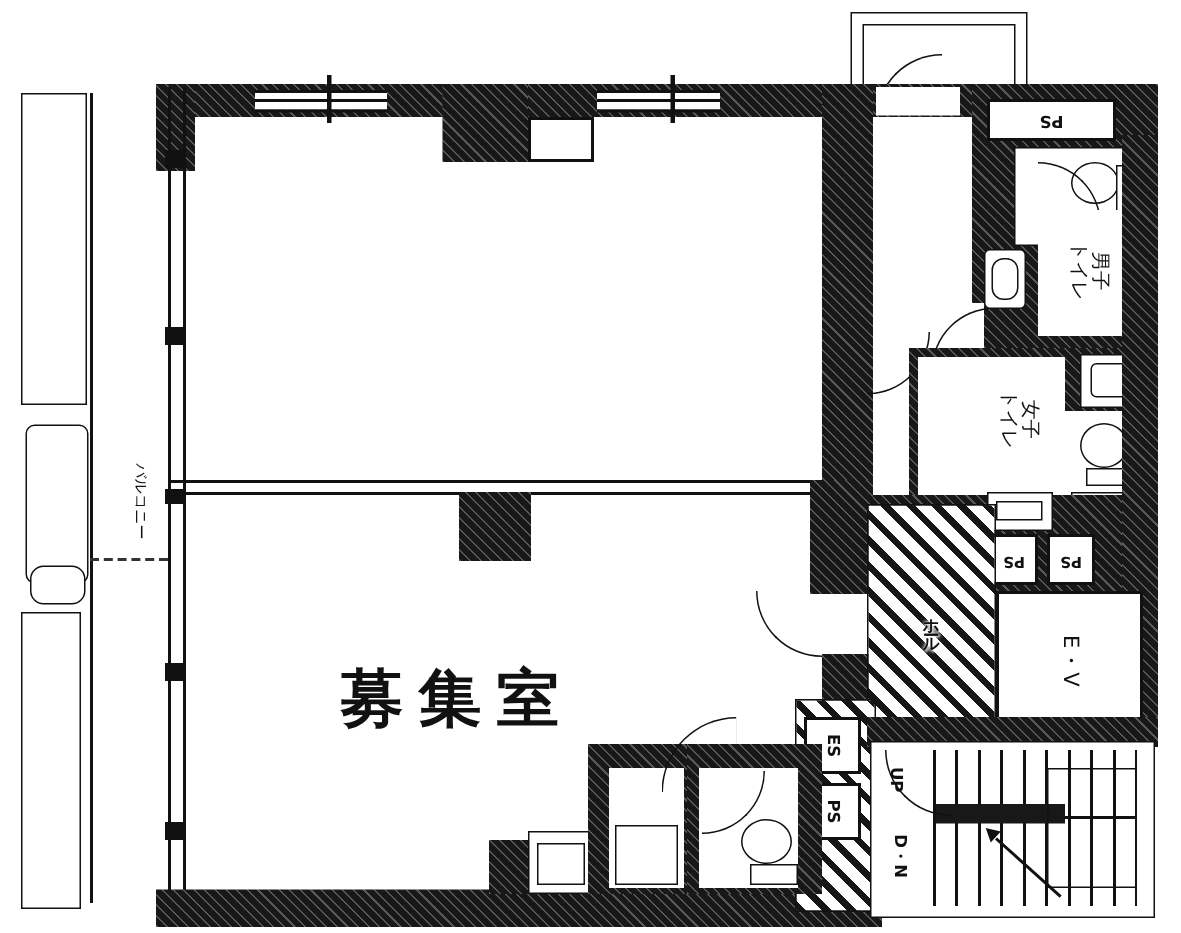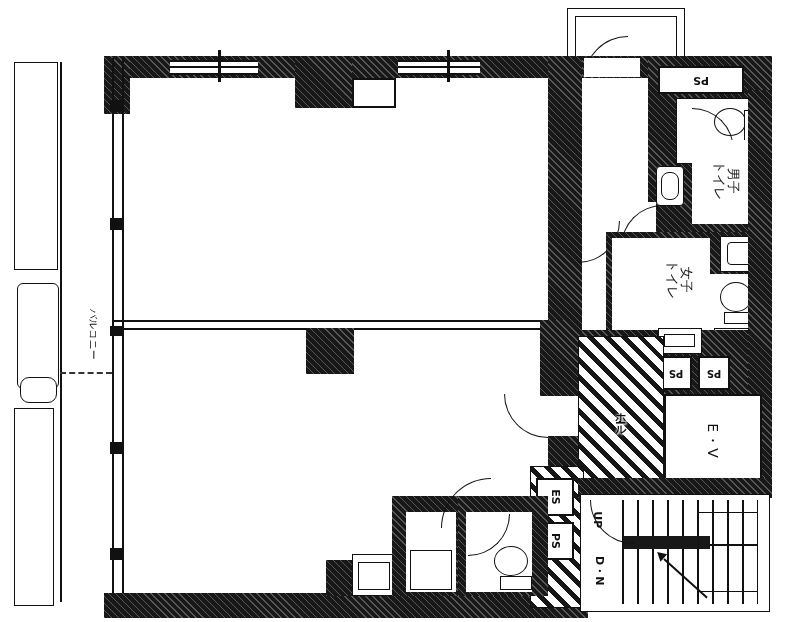--- a/index.html
+++ b/index.html
@@ -81,20 +81,21 @@
   <div class="wall" style="left:306px;top:328px;width:48px;height:46px;"></div>
   <div class="wall" style="left:540px;top:320px;width:42px;height:76px;"></div>
 
   <div class="wall" style="left:548px;top:436px;width:34px;height:44px;"></div>
   <div class="white" style="left:548px;top:396px;width:34px;height:40px;"></div>
   <div class="arc bl" style="left:504px;top:394px;width:44px;height:44px;"></div>
 
   <div class="wall" style="left:104px;top:593px;width:484px;height:25px;"></div>
   <div class="wall" style="left:326px;top:560px;width:28px;height:36px;"></div>
 
+  <div class="lbl big-label" style="left:205px;top:436px;width:200px;height:60px;">募集室</div>
 
   <div class="wall" style="left:648px;top:56px;width:124px;height:182px;"></div>
   <div class="room room2" style="left:658px;top:66px;width:86px;height:28px;">
     <div class="lbl rot180" style="left:0;top:0;width:100%;height:100%;font-size:11px;font-weight:bold;">PS</div>
   </div>
   <div class="room" style="left:676px;top:98px;width:84px;height:66px;"></div>
   <div class="fix ellipse" style="left:714px;top:108px;width:32px;height:28px;"></div>
   <div class="fix" style="left:744px;top:110px;width:13px;height:32px;"></div>
   <div class="arc tr" style="left:692px;top:108px;width:42px;height:42px;"></div>
   <div class="fix" style="left:656px;top:166px;width:28px;height:40px;border-radius:4px;"></div>

